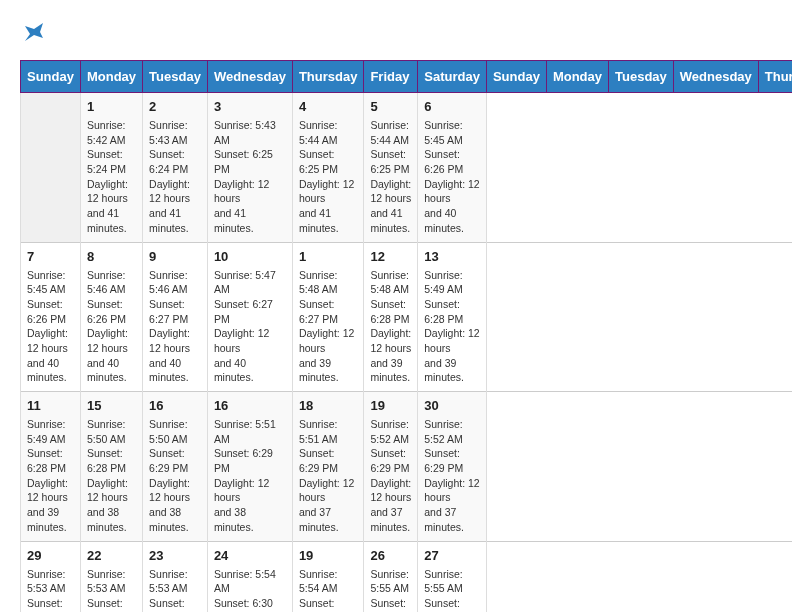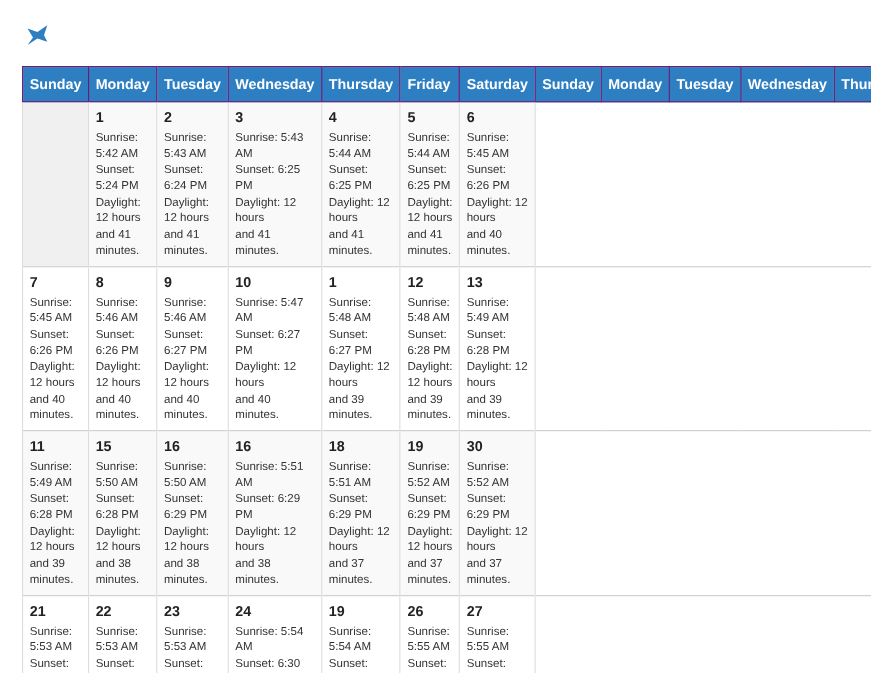--- a/index.html
+++ b/index.html
@@ -273,21 +273,21 @@
         <td>
           <div class="day-number">30</div>
           <div class="day-info" style="white-space: pre-line;">Sunrise: 5:52 AM
 Sunset: 6:29 PM
 Daylight: 12 hours
 and 37 minutes.</div>
         </td>
       </tr>
       <tr>
         <td>
-          <div class="day-number">21</div>
+          <div class="day-number">29</div>
           <div class="day-info" style="white-space: pre-line;">Sunrise: 5:53 AM
 Sunset: 6:29 PM
 Daylight: 12 hours
 and 36 minutes.</div>
         </td>
         <td>
           <div class="day-number">22</div>
           <div class="day-info" style="white-space: pre-line;">Sunrise: 5:53 AM
 Sunset: 6:29 PM
 Daylight: 12 hours

